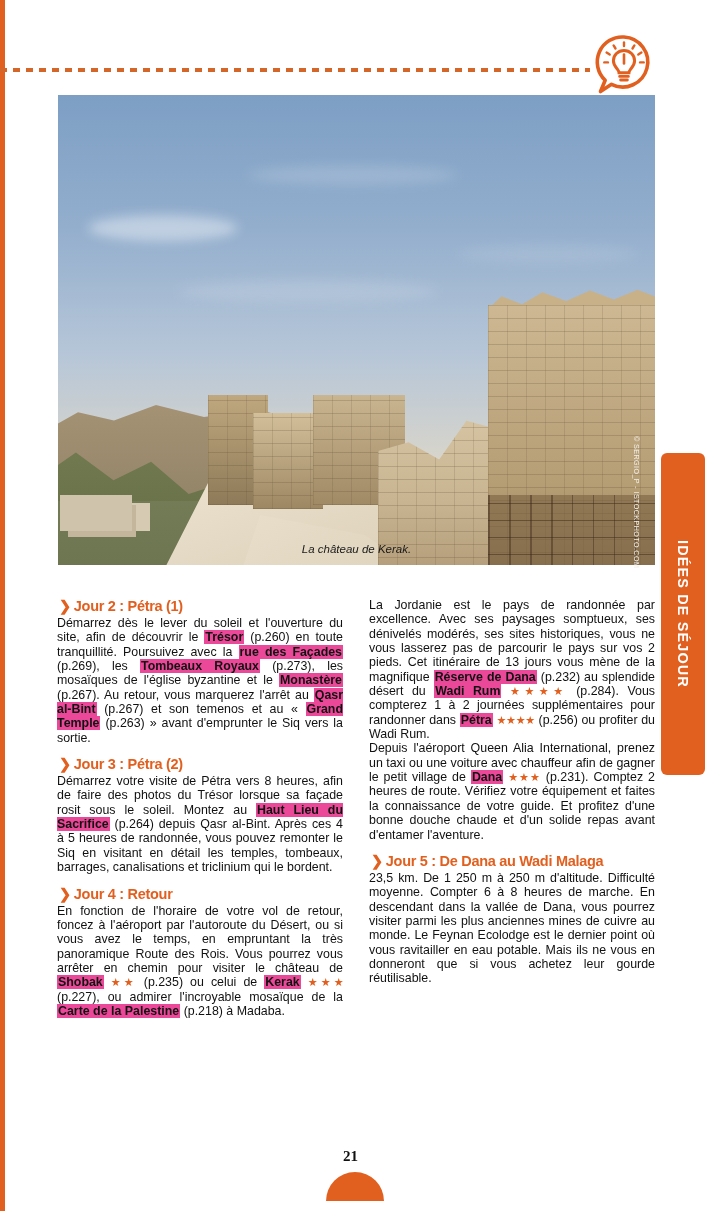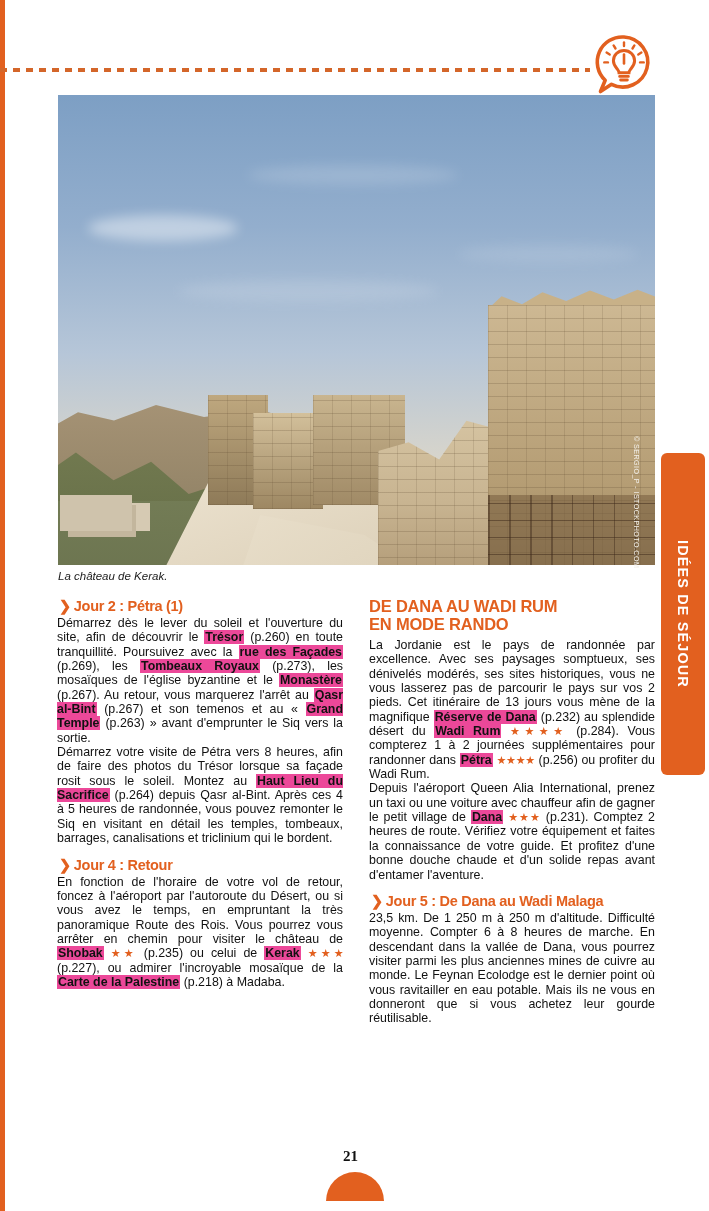--- a/index.html
+++ b/index.html
@@ -36,22 +36,22 @@
     position:absolute;left:58px;top:95px;width:597px;height:470px;
     overflow:hidden;background:#9fb4cf;
   }
   .photo-credit{
     position:absolute;left:641px;top:436px;
     transform-origin:left top;transform:rotate(90deg);
     font-size:7.2px;letter-spacing:.4px;color:#f3f0ea;
     white-space:nowrap;font-family:"Liberation Sans", sans-serif;
   }
   .caption{
-    position:absolute;left:58px;top:570px;width:597px;
-    text-align:left;font-style:italic;font-size:11.5px;color:#1a1a1a;
+    position:absolute;left:58px;top:543px;width:597px;
+    text-align:center;font-style:italic;font-size:11.5px;color:#1a1a1a;
     font-family:"Liberation Sans", sans-serif;
   }
   
   .sky{position:absolute;inset:0;
     background:linear-gradient(#7d9fc4 0%,#93aecd 28%,#b6c6d8 55%,#d8d5cb 78%,#e6dccb 100%);}
   .cloud{position:absolute;background:rgba(255,255,255,.42);border-radius:50%;filter:blur(6px);}
   .hill-far{position:absolute;left:-10px;top:286px;width:300px;height:120px;
     background:linear-gradient(#a79170,#8d7d5f);
     clip-path:polygon(0% 40%,10% 26%,22% 33%,36% 20%,52% 30%,70% 24%,86% 34%,100% 28%,100% 100%,0% 100%);
     opacity:.92;}
@@ -193,35 +193,34 @@
 
 <div class="cols">
 
   <div class="col col-left">
 
     <h3 class="day-title">
       <span class="chev">❯</span><span>Jour 2 : Pétra (1)</span>
     </h3>
     <p class="body">Démarrez dès le lever du soleil et l'ouverture du site, afin de découvrir le <span class="hl">Trésor</span> (p.260) en toute tranquillité. Poursuivez avec la <span class="hl">rue des Façades</span> (p.269), les <span class="hl">Tombeaux Royaux</span> (p.273), les mosaïques de l'église byzantine et le <span class="hl">Monastère</span> (p.267). Au retour, vous marquerez l'arrêt au <span class="hl">Qasr al-Bint</span> (p.267) et son temenos et au « <span class="hl">Grand Temple</span> (p.263) » avant d'emprunter le Siq vers la sortie.</p>
 
+    <h3 class="day-title">
+      <span class="chev">❯</span><span>Jour 3 : Pétra (2)</span>
+    </h3>
     <p class="body">Démarrez votre visite de Pétra vers 8 heures, afin de faire des photos du Trésor lorsque sa façade rosit sous le soleil. Montez au <span class="hl">Haut Lieu du Sacrifice</span> (p.264) depuis Qasr al-Bint. Après ces 4 à 5 heures de randonnée, vous pouvez remonter le Siq en visitant en détail les temples, tombeaux, barrages, canalisations et triclinium qui le bordent.</p>
 
     <h3 class="day-title">
       <span class="chev">❯</span><span>Jour 4 : Retour</span>
     </h3>
     <p class="body">En fonction de l'horaire de votre vol de retour, foncez à l'aéroport par l'autoroute du Désert, ou si vous avez le temps, en empruntant la très panoramique Route des Rois. Vous pourrez vous arrêter en chemin pour visiter le château de <span class="hl">Shobak</span> <span class="stars">★★</span> (p.235) ou celui de <span class="hl">Kerak</span> <span class="stars">★★★</span> (p.227), ou admirer l'incroyable mosaïque de la <span class="hl">Carte de la Palestine</span> (p.218) à Madaba.</p>
 
   </div>
 
   <div class="col col-right">
 
-    <h2 class="section-title">
-      <span>DE DANA AU WADI RUM</span><br>
-      <span>EN MODE RANDO</span>
-    </h2>
     <p class="body">La Jordanie est le pays de randonnée par excellence. Avec ses paysages somptueux, ses dénivelés modérés, ses sites historiques, vous ne vous lasserez pas de parcourir le pays sur vos 2 pieds. Cet itinéraire de 13 jours vous mène de la magnifique <span class="hl">Réserve de Dana</span> (p.232) au splendide désert du <span class="hl">Wadi Rum</span> <span class="stars">★★★★</span> (p.284). Vous compterez 1 à 2 journées supplémentaires pour randonner dans <span class="hl">Pétra</span> <span class="stars">★★★★</span> (p.256) ou profiter du Wadi Rum.</p>
 
     <p class="body">Depuis l'aéroport Queen Alia International, prenez un taxi ou une voiture avec chauffeur afin de gagner le petit village de <span class="hl">Dana</span> <span class="stars">★★★</span> (p.231). Comptez 2 heures de route. Vérifiez votre équipement et faites la connaissance de votre guide. Et profitez d'une bonne douche chaude et d'un solide repas avant d'entamer l'aventure.</p>
 
     <h3 class="day-title">
       <span class="chev">❯</span><span>Jour 5 : De Dana au Wadi Malaga</span>
     </h3>
     <p class="body">23,5 km. De 1 250 m à 250 m d'altitude. Difficulté moyenne. Compter 6 à 8 heures de marche. En descendant dans la vallée de Dana, vous pourrez visiter parmi les plus anciennes mines de cuivre au monde. Le Feynan Ecolodge est le dernier point où vous ravitailler en eau potable. Mais ils ne vous en donneront que si vous achetez leur gourde réutilisable.</p>
 
   </div>

